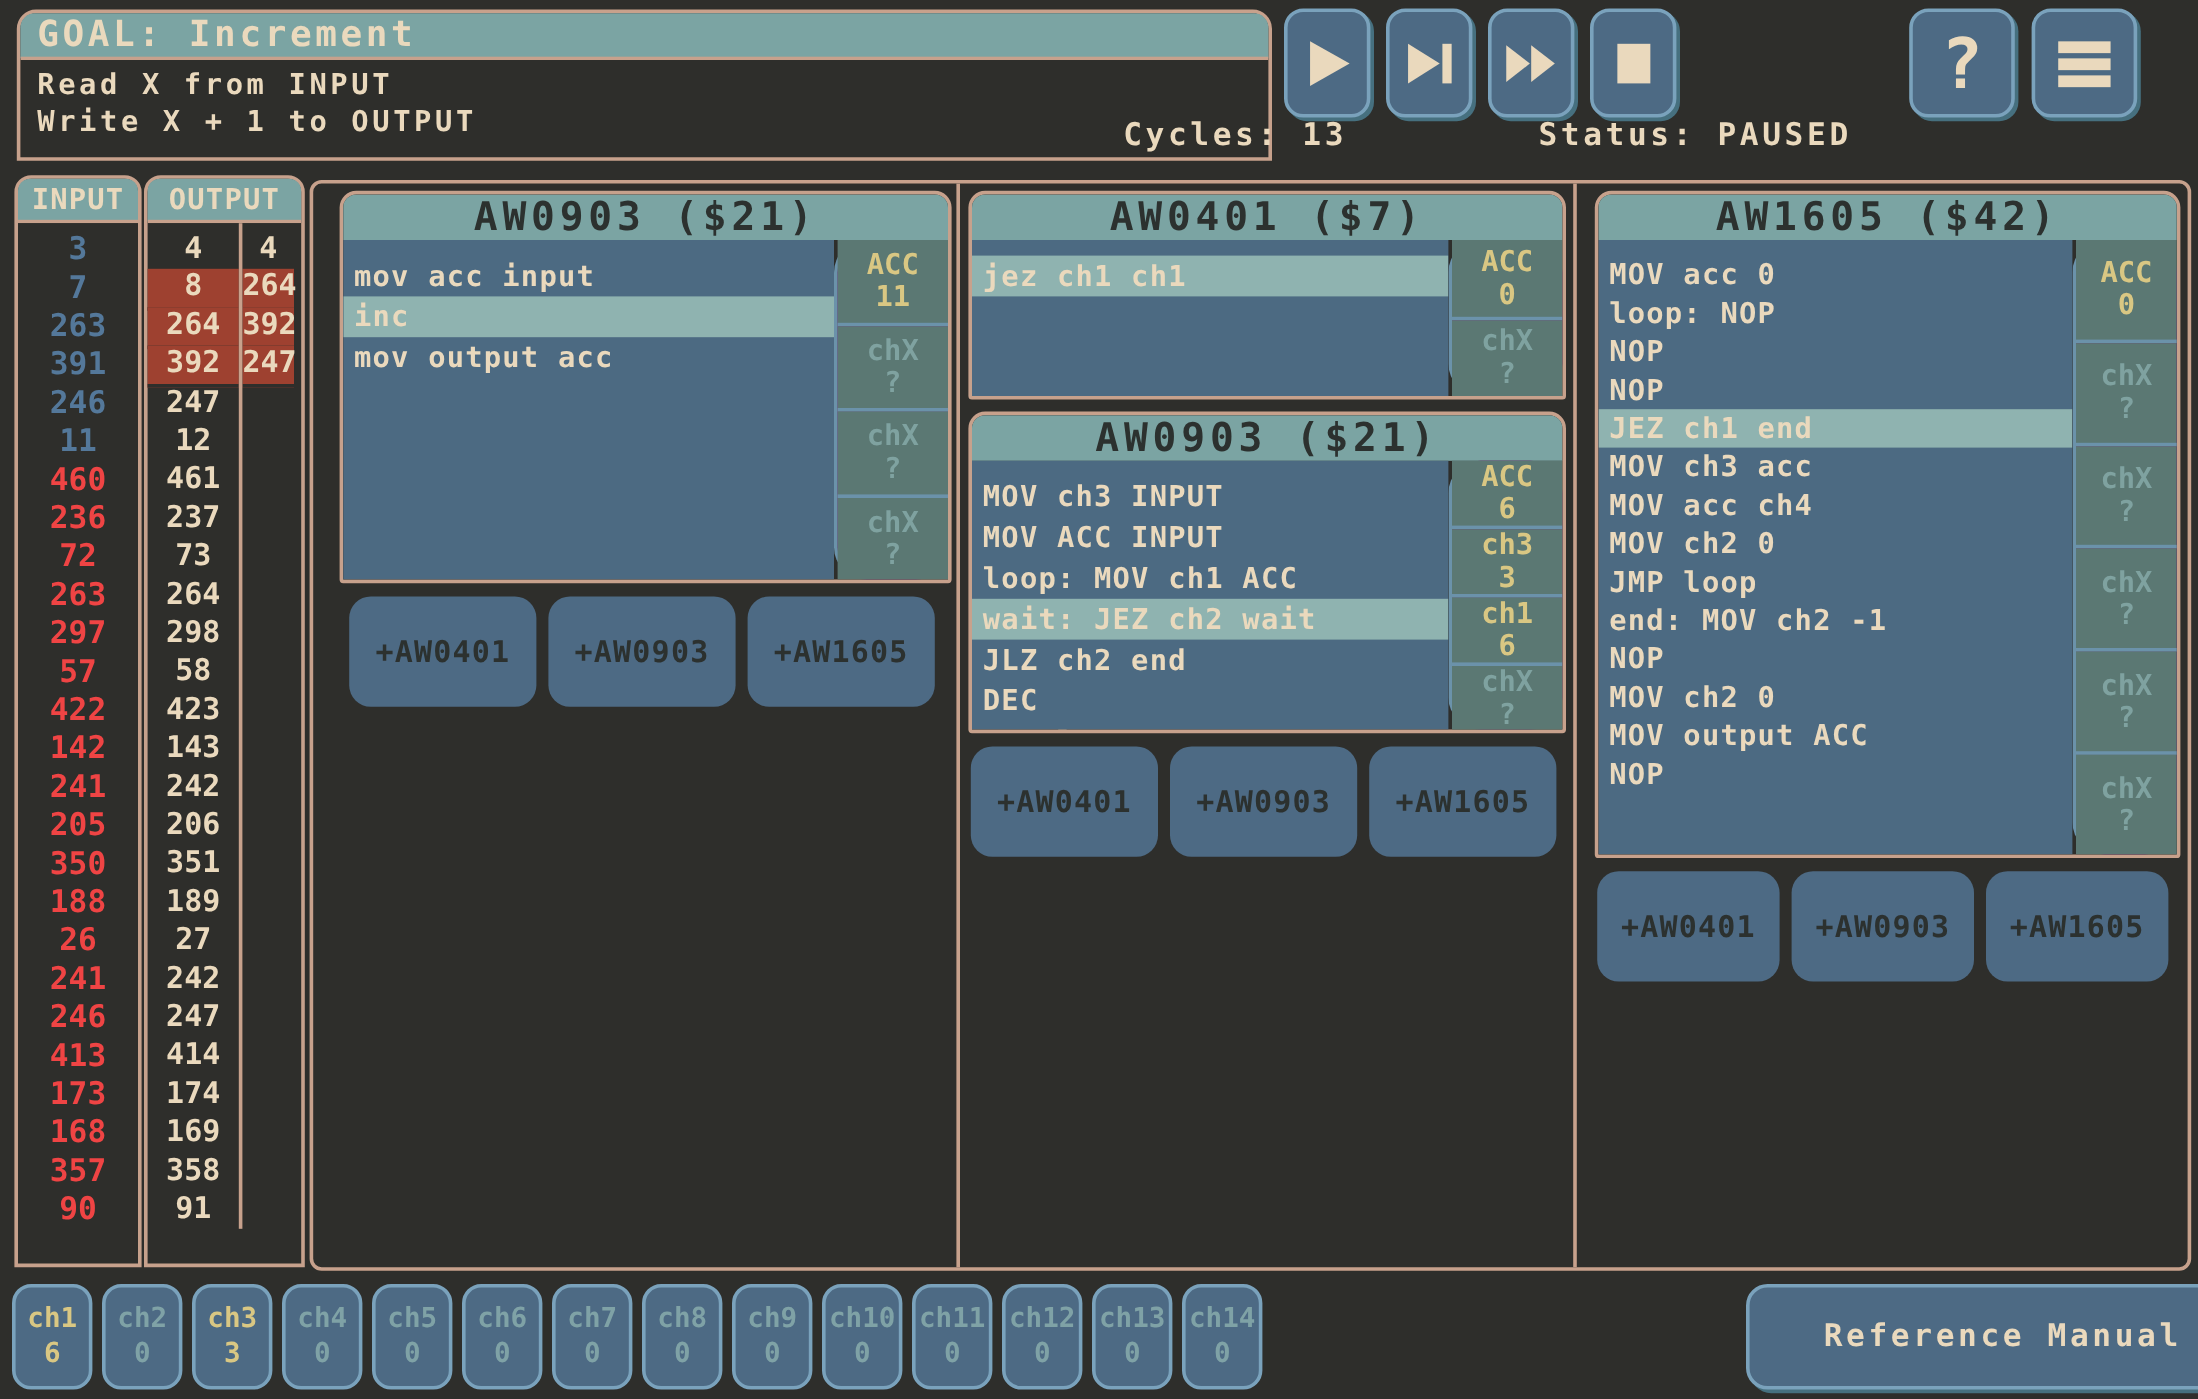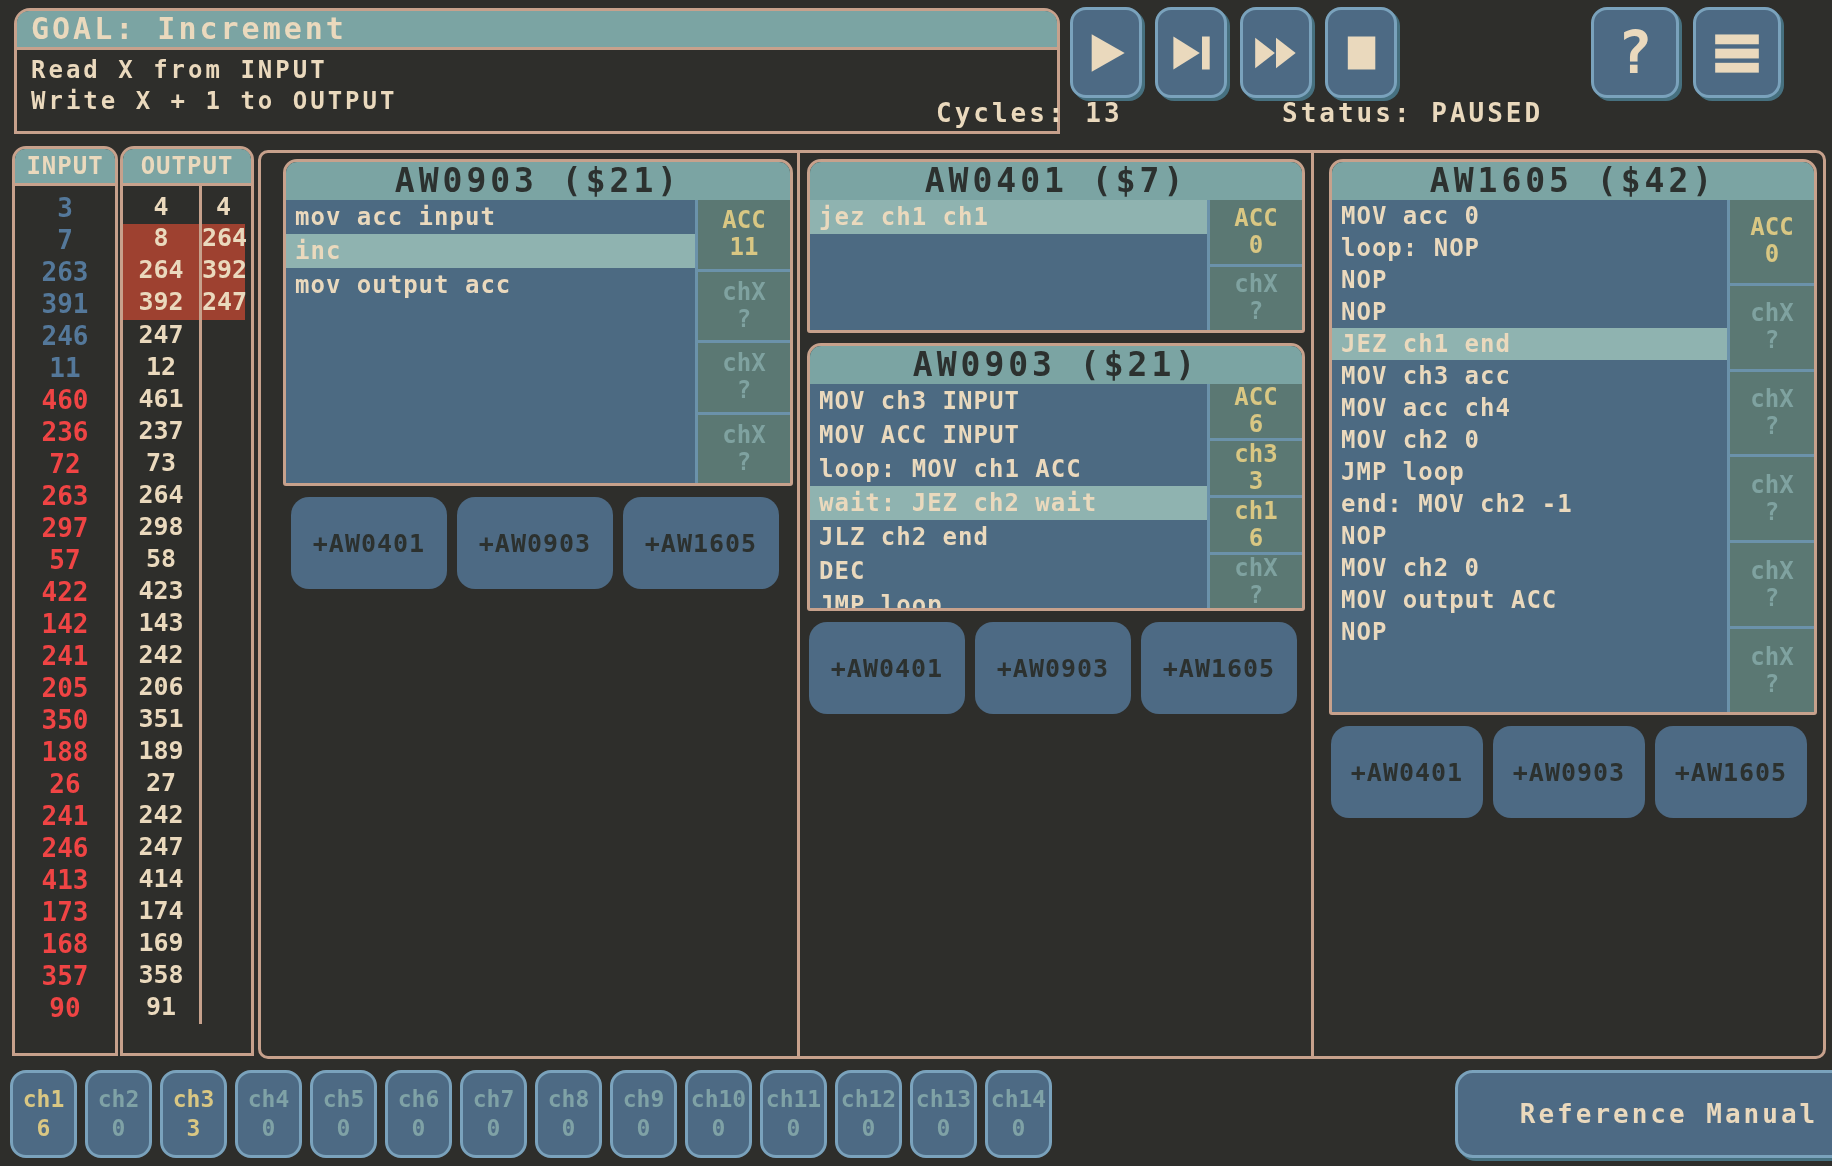--- a/index.html
+++ b/index.html
@@ -52,26 +52,26 @@
   #col1 .panel{margin:6px 6px 0 7px;}
   #col1 .panel + .panel{margin-top:10px;}
   #col2 .panel{margin:6px 6px 0 15px;}
   .panel-title{height:38px;background:#7ba4a3;color:#2c312f;text-align:center;font-size:33px;
         line-height:38px;letter-spacing:4px;}
   .panel-body{display:flex;}
   #col0 .panel-body{height:283px;}
   #col1 .panel:nth-child(1) .panel-body{height:130px;}
   #col1 .panel:nth-child(2) .panel-body{height:224px;}
   #col2 .panel-body{height:512px;}
-  .code-area{flex:1;background:#4c6a82;padding-top:0;overflow:hidden;}
+  .code-area{flex:1;background:#4c6a82;padding-top:13px;overflow:hidden;}
   .code-line{height:34px;line-height:34px;color:#ead9bd;font-size:24px;padding-left:9px;
         letter-spacing:1px;white-space:pre;}
   #col2 .code-line{height:32px;line-height:32px;}
   .code-line.active{background:#8fb3b0;}
-  .reg-col{width:92px;display:flex;flex-direction:column;border-left:3px solid #6b92aa;background:#701a75;}
+  .reg-col{width:92px;display:flex;flex-direction:column;border-left:3px solid #6b92aa;background:#701a75;border-radius:27px;}
   #col2 .reg-col{width:84px;}
   .reg-cell{flex:1;background:#5b7873;border-bottom:3px solid #6b92aa;display:flex;
         flex-direction:column;align-items:center;justify-content:center;font-size:24px;line-height:27px;}
   .reg-cell:last-child{border-bottom:none;}
   .reg-cell.known{color:#d9c783;}
   .reg-cell.unknown{color:#7fa2a0;}
 
   .add-row{display:flex;margin-top:11px;gap:10px;}
   #col0 .add-row{margin-left:30px;}
   #col1 .add-row{margin-left:9px;}

